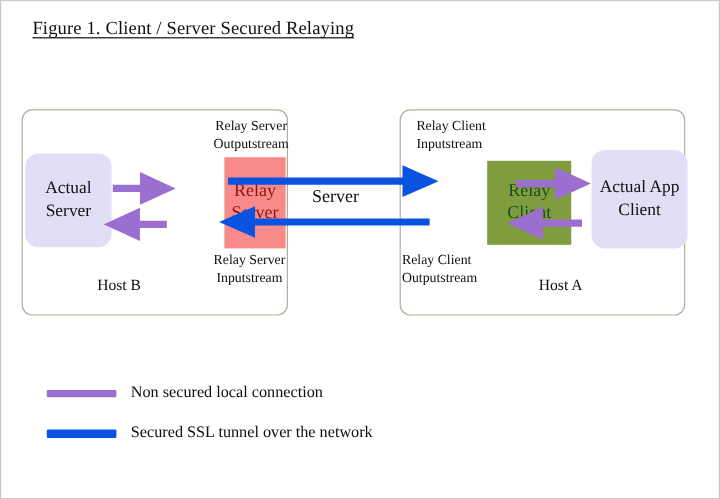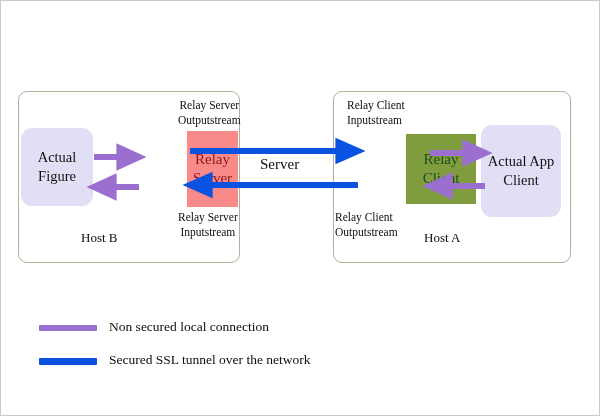--- a/index.html
+++ b/index.html
@@ -44,38 +44,38 @@
   #host-b-box { left: 17px;  top: 90px;  width: 222px; height: 172px; }
   #host-a-box { left: 332px; top: 90px;  width: 238px; height: 172px; }
 
   .host-label {
     position: absolute;
     font-size: 13px;
     color: #0d0d0d;
     white-space: nowrap;
   }
   #host-b-label { left: 80px;  top: 229px; }
-  #host-a-label { left: 423px; top: 229px; }
+  #host-a-label { left: 448px; top: 229px; }
 
   
   .endpoint-box {
     position: absolute;
     background: #e1dff5;
     border-radius: 11px;
     display: flex;
     align-items: center;
     justify-content: center;
     text-align: center;
     font-size: 14.5px;
     line-height: 1.28;
     color: #111111;
     box-sizing: border-box;
   }
   #actual-server-box { left: 20px;  top: 127px; width: 72px; height: 78px; }
-  #actual-app-box    { left: 480px; top: 124px; width: 80px; height: 92px; }
+  #actual-app-box    { left: 492px; top: 124px; width: 80px; height: 82px; }
 
   
   .relay-box {
     position: absolute;
     display: flex;
     align-items: center;
     justify-content: center;
     text-align: center;
     font-size: 15px;
     line-height: 1.3;
@@ -141,29 +141,30 @@
     width: 230px;
   }
   #legend-text-purple { top: 317px; }
   #legend-text-blue   { top: 350px; }
 </style>
 </head>
 <body>
 
 <div id="canvas">
 
+  <div id="figure-title">Figure 1. Client / Server Secured Relaying</div>
 
   <div class="host-box" id="host-b-box"></div>
   <div class="host-label" id="host-b-label">Host B</div>
 
   <div class="host-box" id="host-a-box"></div>
   <div class="host-label" id="host-a-label">Host A</div>
 
   <div class="endpoint-box" id="actual-server-box" style="white-space:pre-line;">Actual
-Figure</div>
+Server</div>
   <div class="endpoint-box" id="actual-app-box" style="white-space:pre-line;">Actual App
 Client</div>
 
   <div class="relay-box" id="relay-server-box" style="white-space:pre-line;">Relay
 Server</div>
   <div class="relay-box" id="relay-client-box" style="white-space:pre-line;">Relay
 Client</div>
 
   <div class="stream-label" id="rs-out-label">Relay Server
 Outputstream</div>

